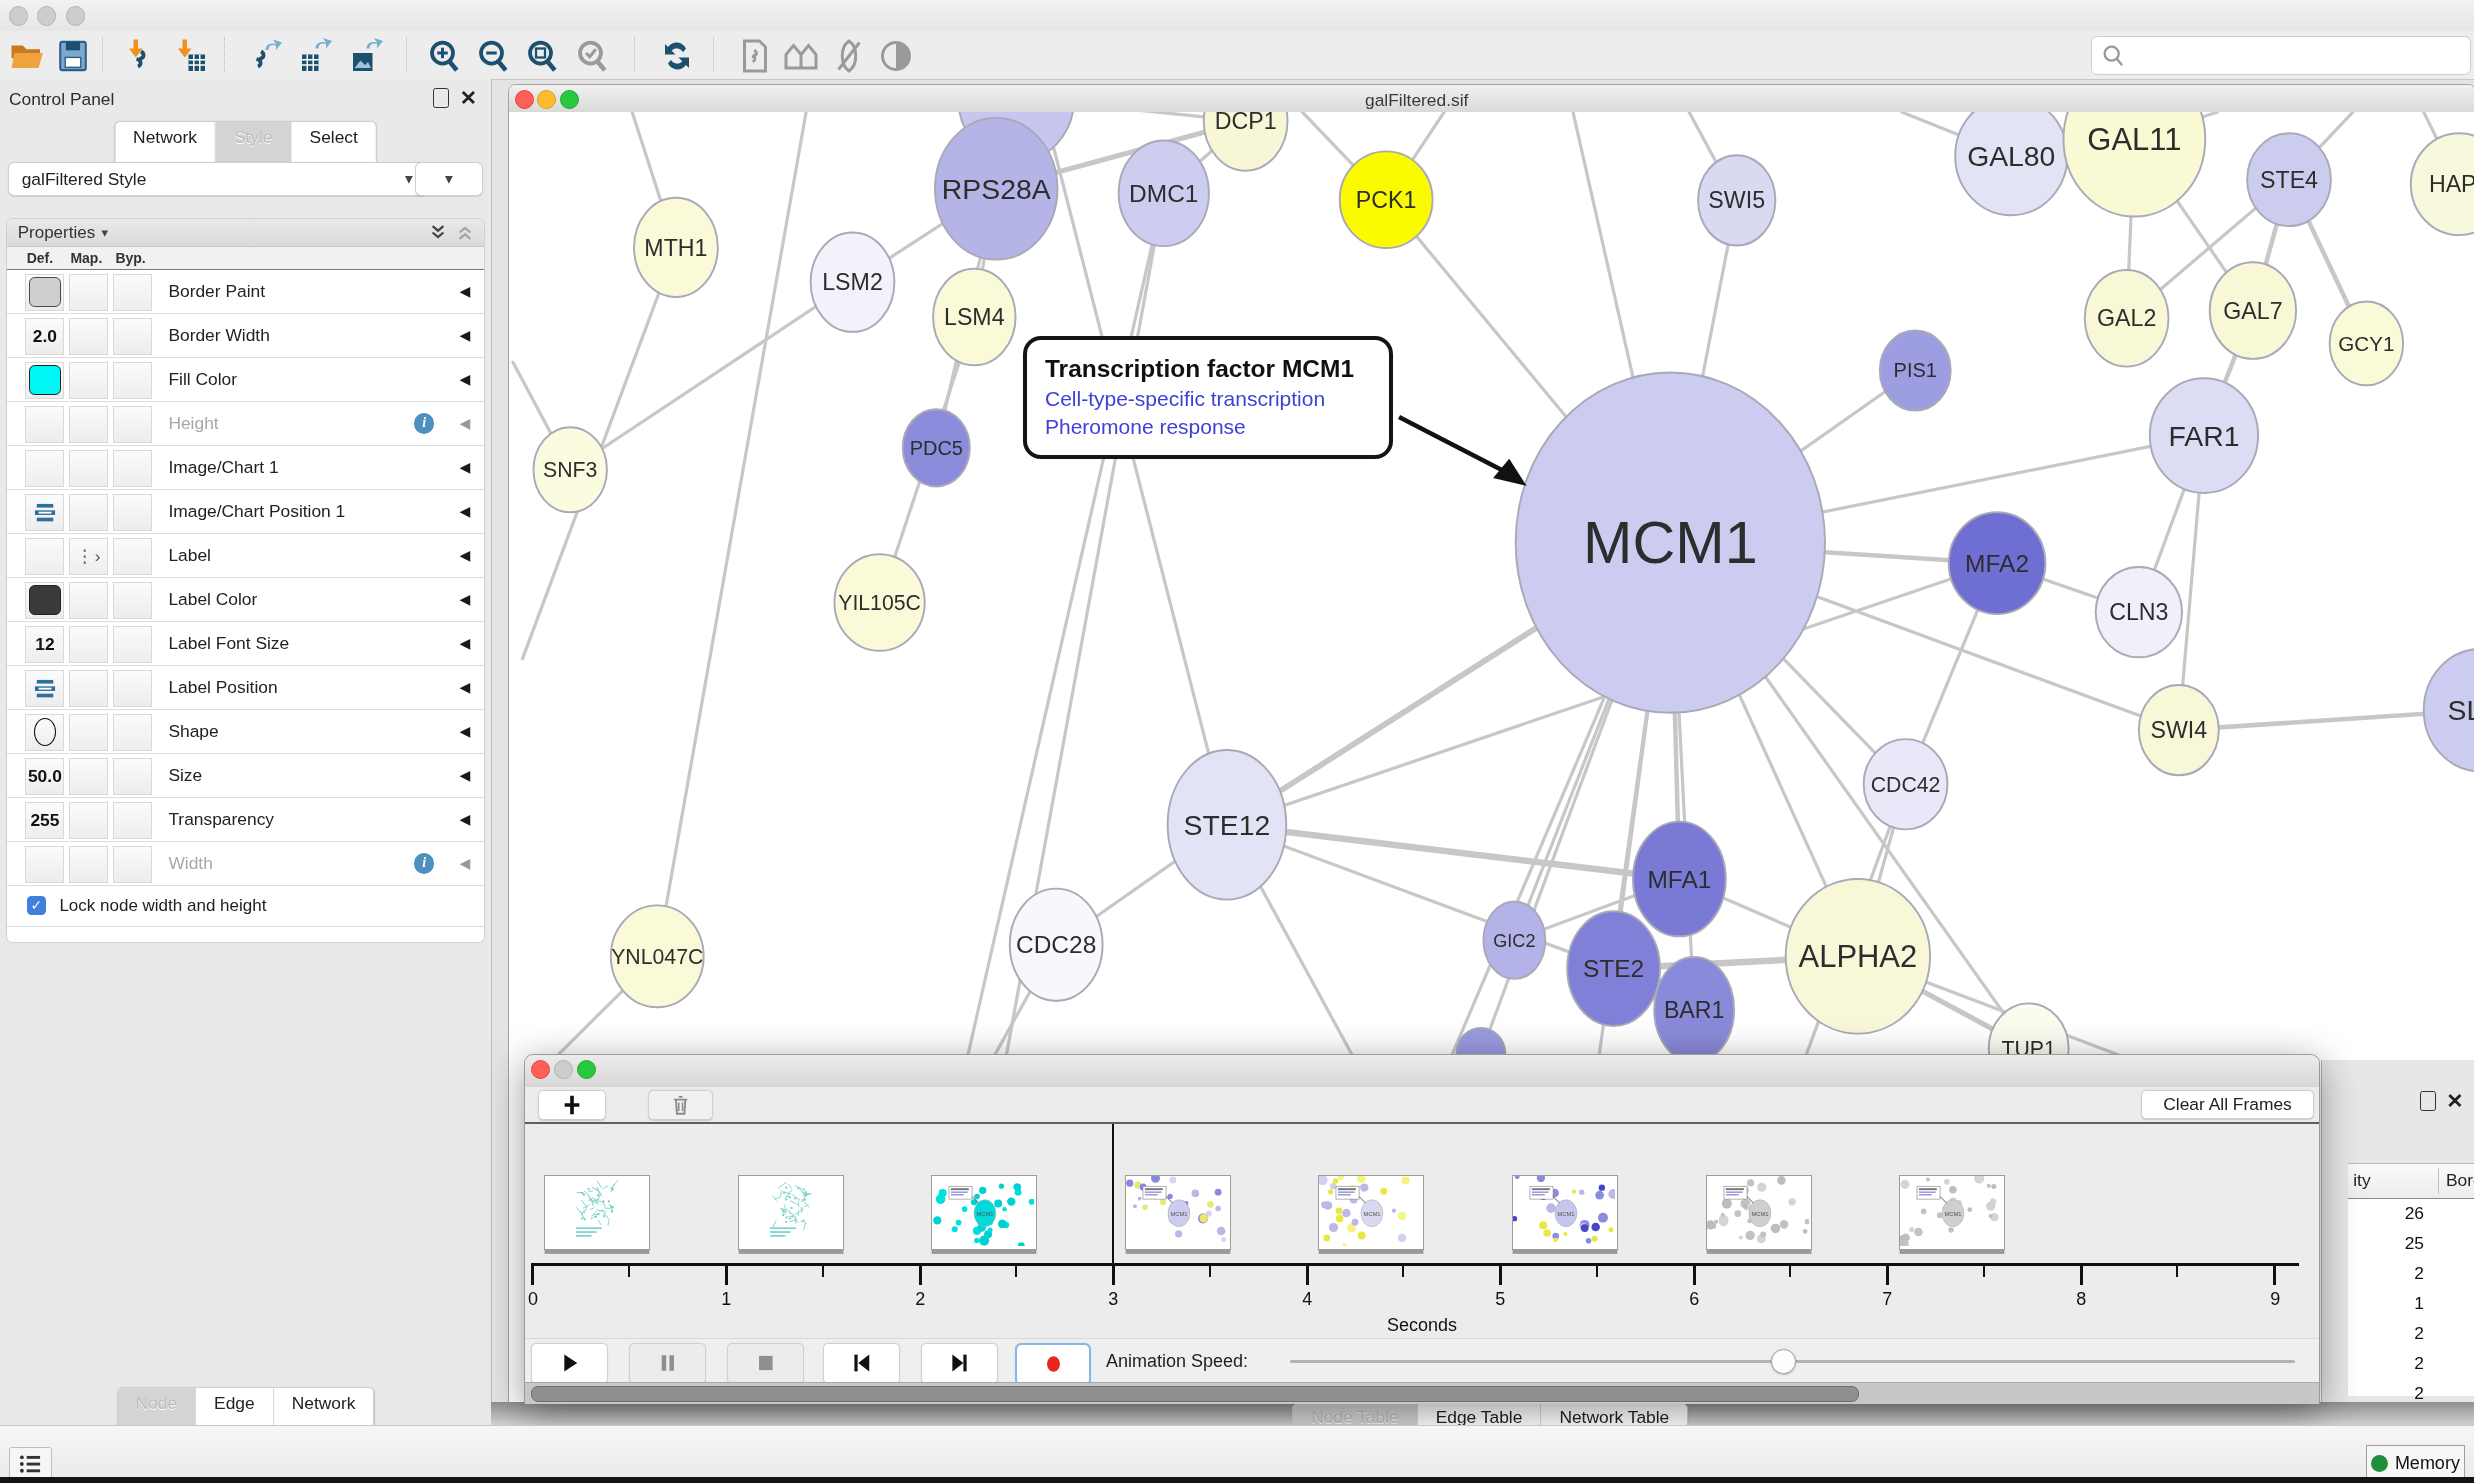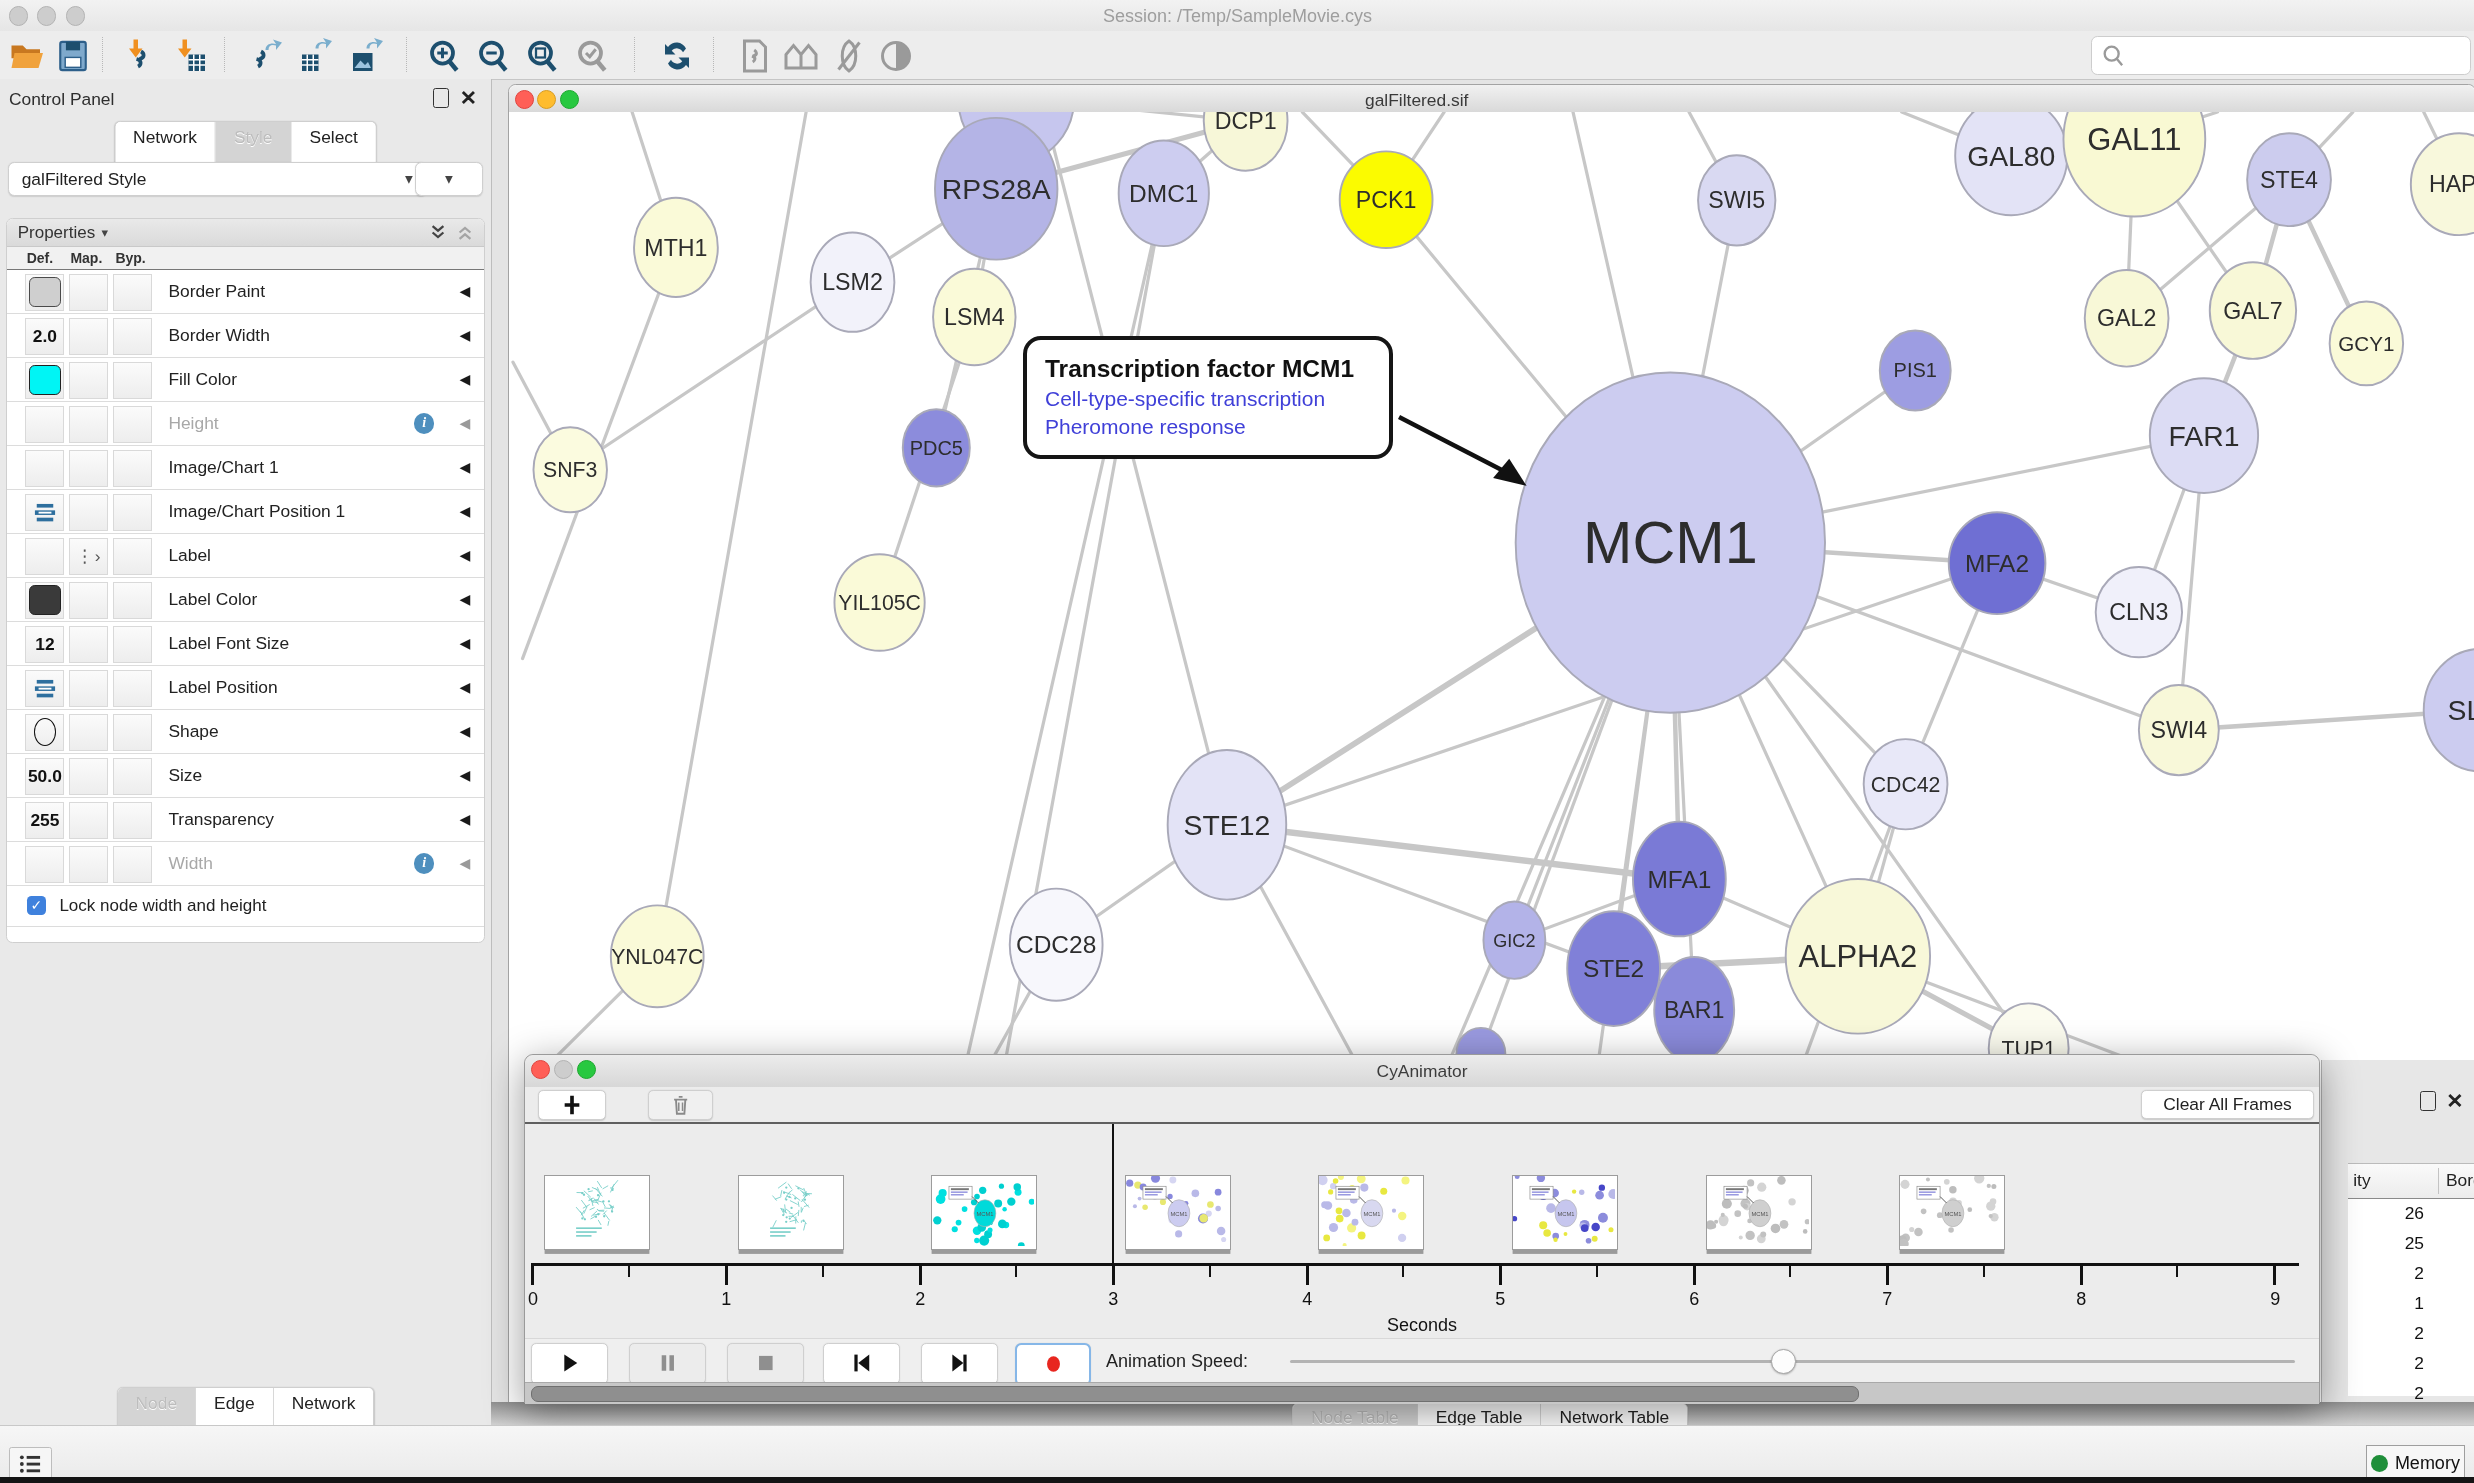--- a/index.html
+++ b/index.html
@@ -115,21 +115,20 @@
   #bottomstrip{left:0;top:1477px;width:2475px;height:6.4px;background:#141414;}
   svg text{font-family:"Liberation Sans",sans-serif;}
 </style>
 </head>
 <body>
 
 <div class="abs" id="titlebar">
   <div class="tl gray" style="left:9px"></div>
   <div class="tl gray" style="left:37px"></div>
   <div class="tl gray" style="left:66px"></div>
-  <div id="app-title">Session: /Temp/SampleMovie.cys</div>
 </div>
 
 <div class="abs" id="toolbar">
   <div class="tbtn" style="left:7.7px">
     <svg width="36" height="34" viewBox="0 0 48 44">
         <path d="M2 8h15l5 5h18v12H2z" fill="#c87820"></path>
         <path d="M6 18h38l-6 20H2z" fill="#f0a23c"></path>
       </svg>
     </div>
   <div class="tbtn" style="left:53px">
@@ -713,21 +712,20 @@
       <div class="s">Edge Table</div>
       <div class="s">Network Table</div>
     </div>
 </div>
 
 <div class="abs" id="cyan">
   <div id="cy-titlebar">
     <div class="tl sm red" style="left:6.4px"></div>
     <div class="tl sm gray" style="left:29px"></div>
     <div class="tl sm green" style="left:52px"></div>
-    <div id="cy-title">CyAnimator</div>
   </div>
   <div id="cy-toolbar">
     <div class="cybtn" style="left:13px;width:66px">
       <svg width="22" height="22" viewBox="0 0 24 24">
           <path d="M12 2v20M4 12h16" stroke="#111" stroke-width="4"></path>
         </svg>
     </div>
     <div class="cybtn gray" style="left:123px;width:63px">
       <svg width="19.3" height="20.6" viewBox="0 0 20 22">
           <path d="M3 5h14M8 2h4M5 5l1 15h8l1-15" fill="none" stroke="#8a8a8a" stroke-width="2"></path>

